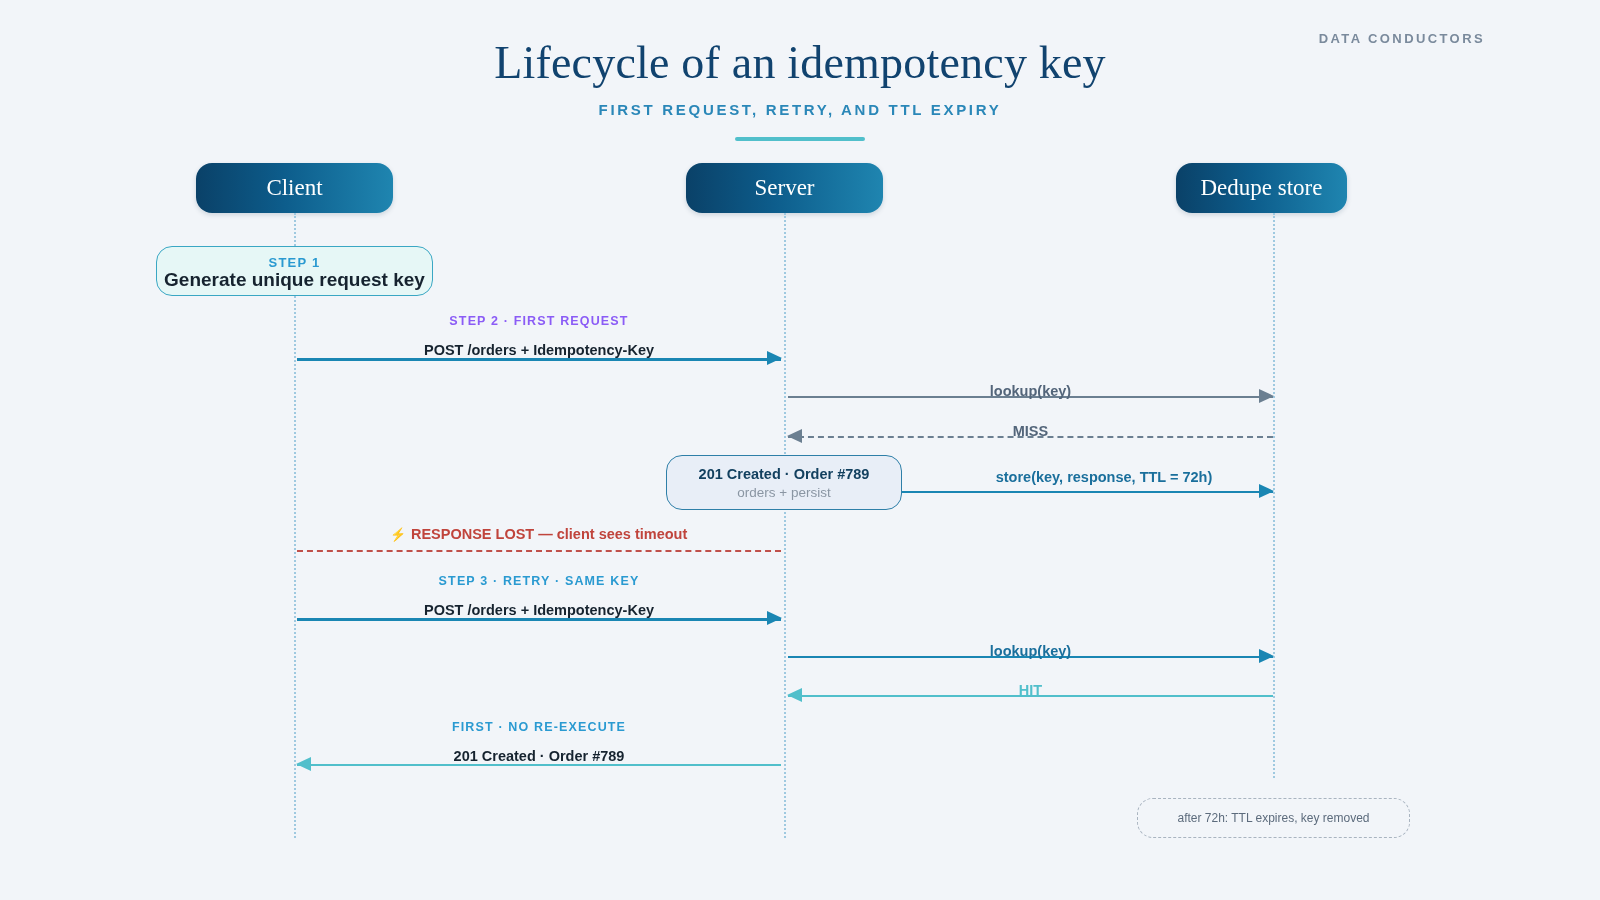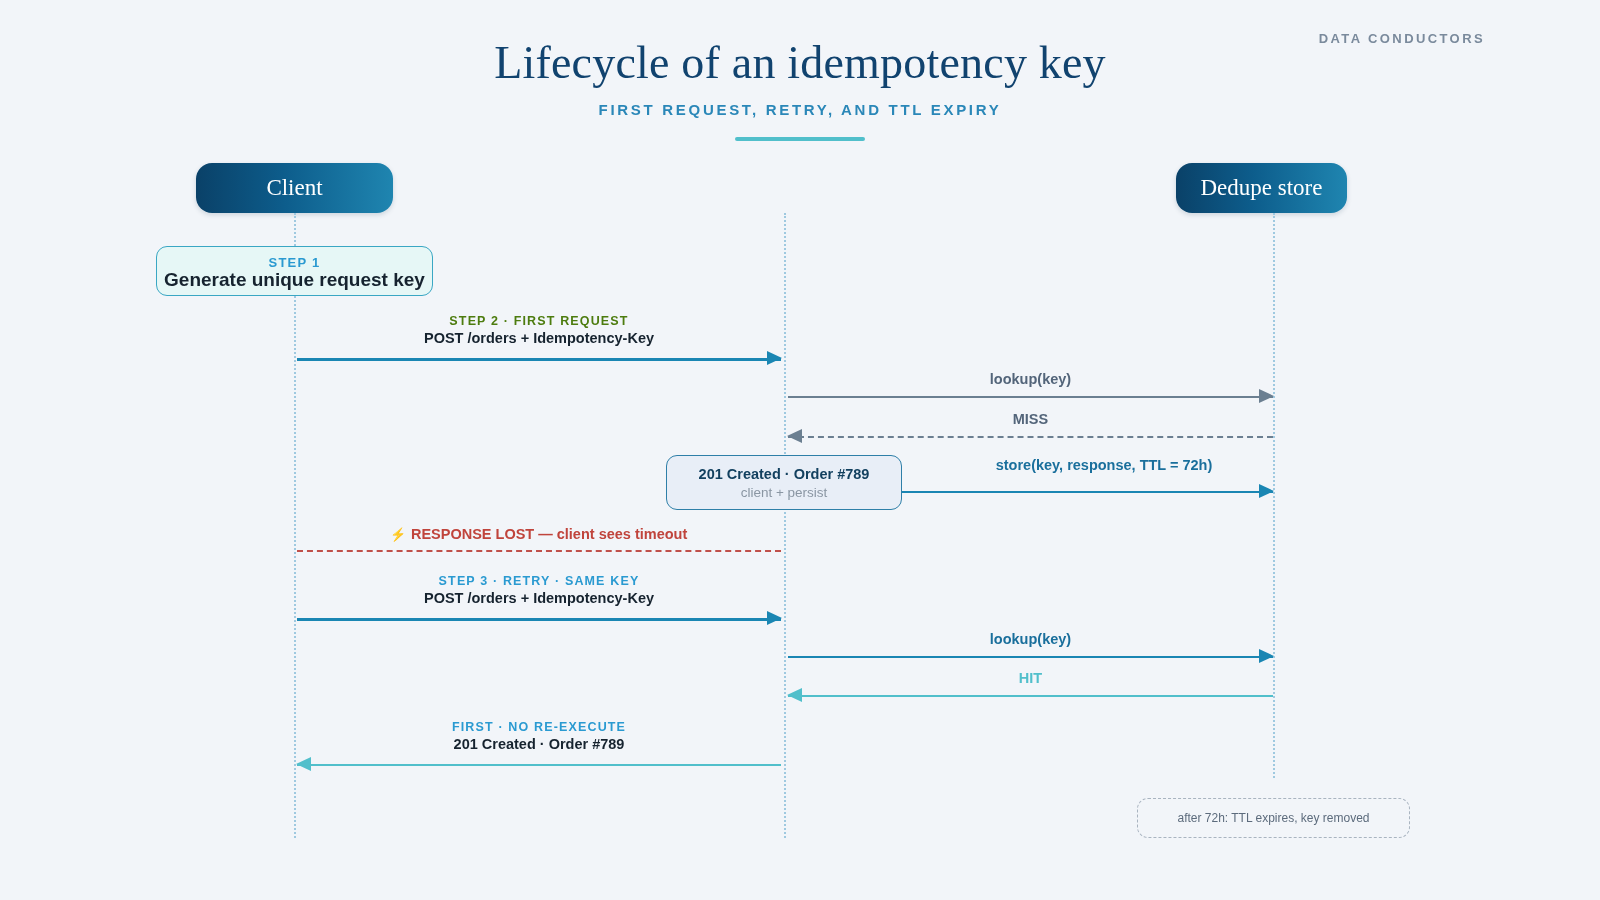--- a/index.html
+++ b/index.html
@@ -55,21 +55,21 @@
     position: absolute; top: 213px; width: 0;
     border-left: 2px dotted #9fc9e0;
   }
   .lifeline.client { left: 294px; height: 625px; }
   .lifeline.server { left: 784px; height: 625px; }
   .lifeline.store  { left: 1273px; height: 565px; }
 
   
   .note {
     position: absolute;
-    border-radius: 11px;
+    border-radius: 16px;
     display: flex; flex-direction: column;
     align-items: center; justify-content: center;
     text-align: center;
   }
   .note.step1 {
     left: 156px; top: 246px; width: 277px; height: 50px;
     background: #e6f7f6; border: 1.6px solid #3aa7c4;
   }
   .note.step1 .kicker {
     font-size: 13px; font-weight: 700; letter-spacing: 1.2px; color: #2a9ad1;
@@ -109,21 +109,21 @@
   }
   .msg .label {
     position: absolute; width: 100%; text-align: center;
     left: 0;
   }
   .msg .kicker {
     font-size: 12.5px; font-weight: 700; letter-spacing: 1.15px;
     line-height: 16px;
   }
   .msg .body {
-    font-size: 14.5px; font-weight: 700; line-height: 19px;
+    font-size: 14.5px; font-weight: 700; line-height: 19px; margin-top: 12px;
   }
 
   
   .lost { position: absolute; height: 0; }
   .lost .line {
     position: absolute; left: 0; top: 0; width: 100%;
     border-top: 2.4px dashed #c0504a;
   }
   .lost .label {
     position: absolute; left: 0; width: 100%; text-align: center;
@@ -138,38 +138,41 @@
 <div id="stage">
 
   <div class="brand">DATA CONDUCTORS</div>
   <div class="title">Lifecycle of an idempotency key</div>
   <div class="subtitle">FIRST REQUEST, RETRY, AND TTL EXPIRY</div>
   <div class="rule"></div>
 
   <div class="actor client">
     <span>Client</span>
   </div>
+  <div class="actor server">
+    <span>Server</span>
+  </div>
   <div class="actor store">
     <span>Dedupe store</span>
   </div>
 
   <div class="lifeline client"></div>
   <div class="lifeline server"></div>
   <div class="lifeline store"></div>
 
   <div class="note step1">
     <div class="kicker">STEP 1</div>
     <div class="body">Generate unique request key</div>
   </div>
 
   <div class="msg" style="left:297px; top:358px; width:484px;">
     <div class="line" style="border-top:3px solid #1a86b3;"></div>
     <div class="head" style="right:-1px; border-left:15px solid #1a86b3;"></div>
     <div class="label" style="top:-45px;">
-      <div class="kicker" style="color:#4d7c0f;">STEP 2 · FIRST REQUEST</div>
+      <div class="kicker" style="color:#8b5cf6;">STEP 2 · FIRST REQUEST</div>
       <div class="body" style="color:#16232f;">POST /orders + Idempotency-Key</div>
     </div>
   </div>
 
   <div class="msg" style="left:788px; top:396px; width:485px;">
     <div class="line" style="border-top:2.4px solid #6b7f91;"></div>
     <div class="head" style="right:-1px; border-left:15px solid #6b7f91;"></div>
     <div class="label" style="top:-26px;">
       <div class="body" style="color:#53657a;">lookup(key)</div>
     </div>
@@ -178,21 +181,21 @@
   <div class="msg" style="left:788px; top:436px; width:485px;">
     <div class="line" style="border-top:2.4px dashed #6b7f91;"></div>
     <div class="head" style="left:-1px; border-right:15px solid #6b7f91;"></div>
     <div class="label" style="top:-26px;">
       <div class="body" style="color:#53657a;">MISS</div>
     </div>
   </div>
 
   <div class="note activity">
     <div class="main">201 Created · Order #789</div>
-    <div class="sub">client + persist</div>
+    <div class="sub">orders + persist</div>
   </div>
 
   <div class="msg" style="left:902px; top:491px; width:371px;">
     <div class="line" style="border-top:2.6px solid #1a86b3;"></div>
     <div class="head" style="right:-1px; border-left:15px solid #1a86b3;"></div>
     <div class="label" style="top:-35px; left:33px; width:338px;">
       <div class="body" style="color:#1a6f9c;">store(key, response, TTL = 72h)</div>
     </div>
   </div>
 

